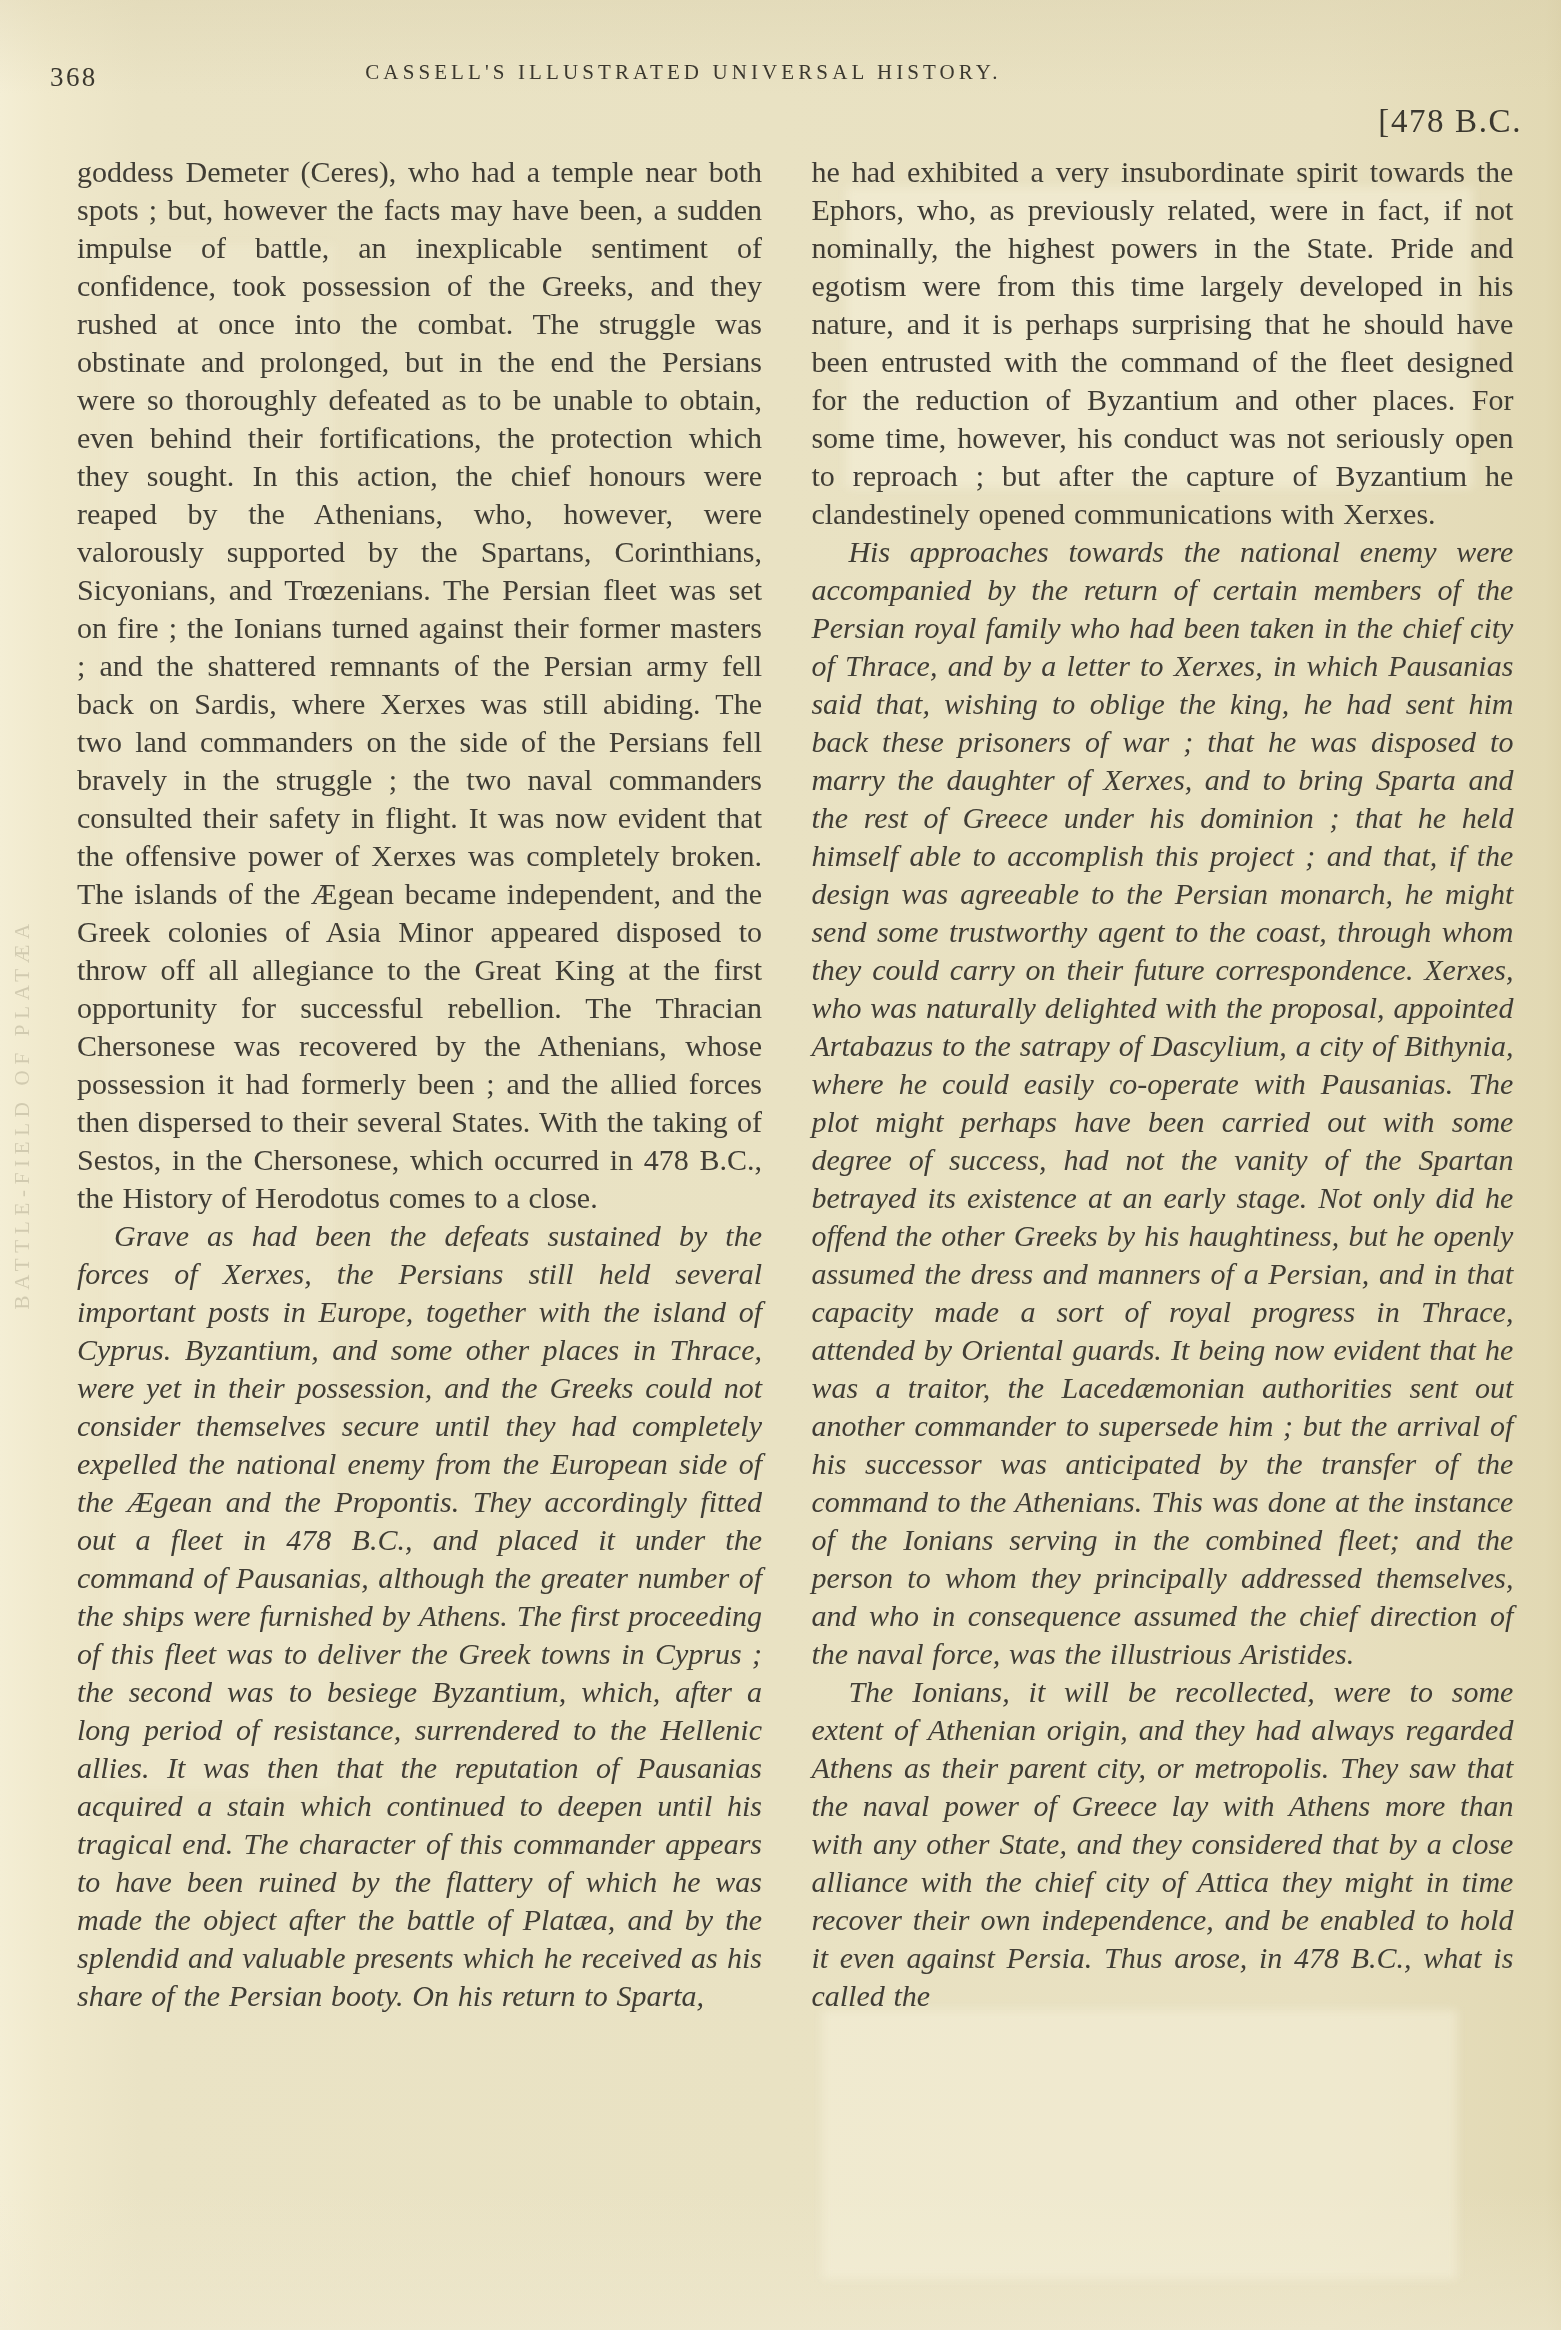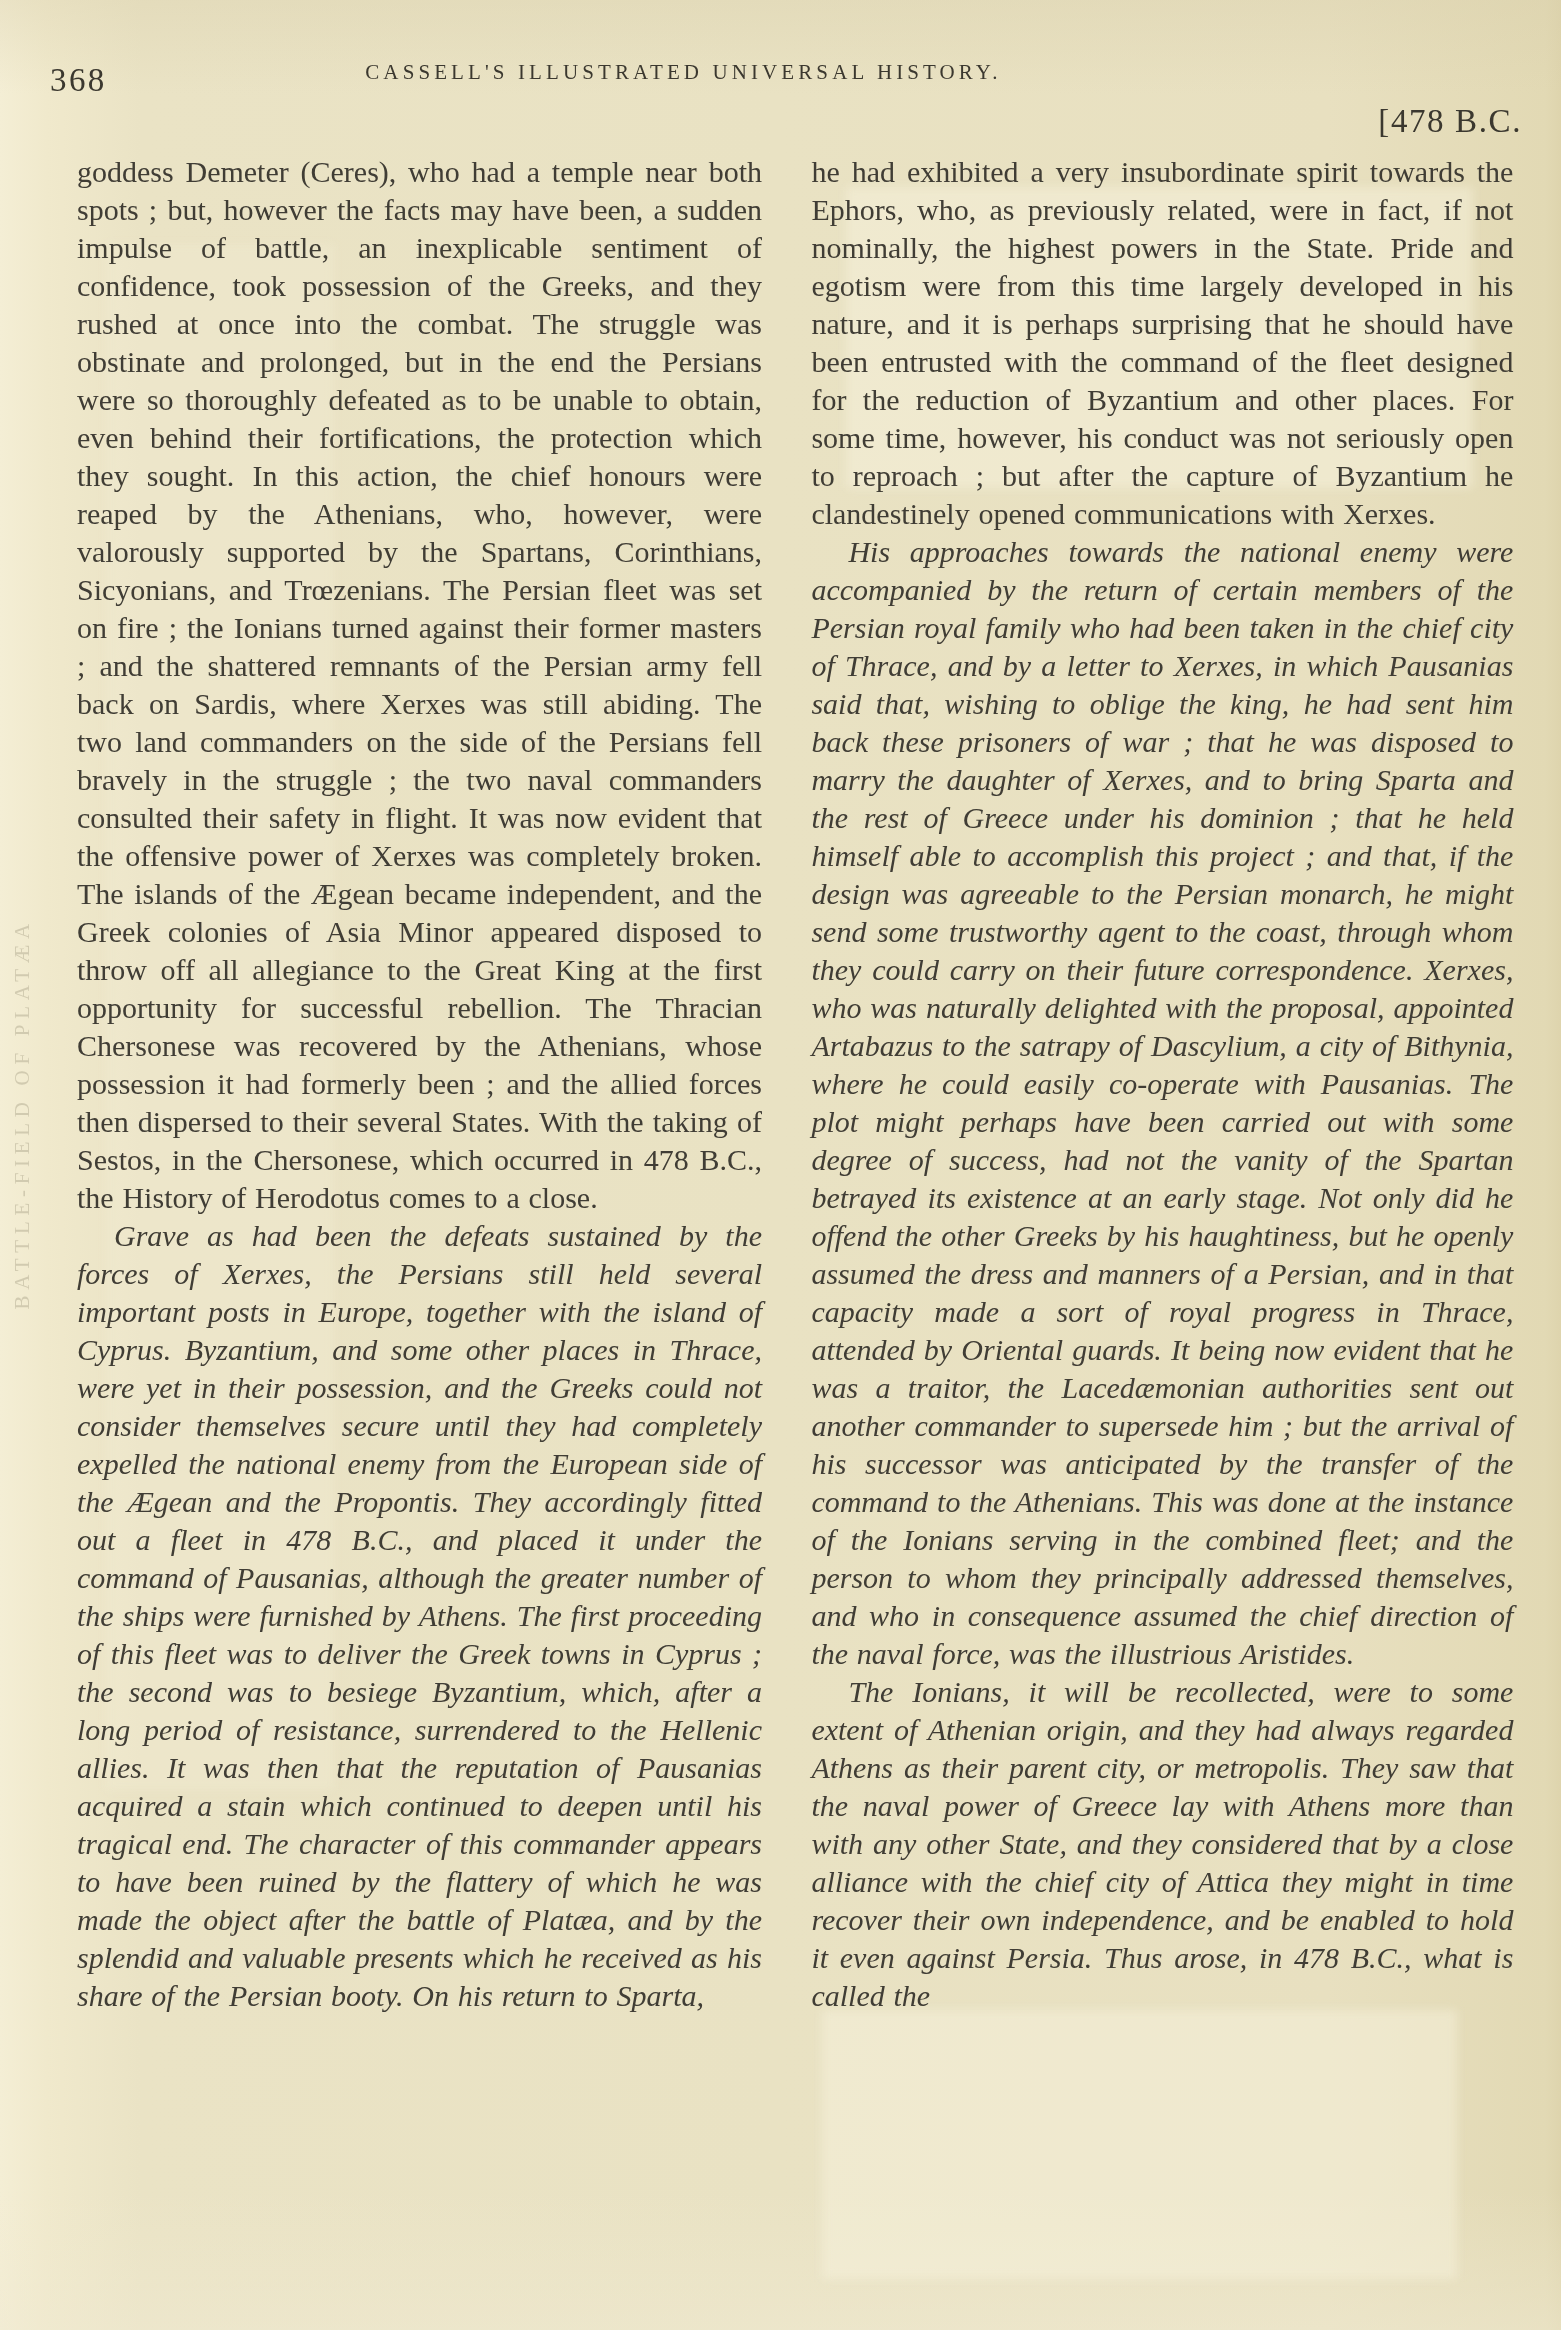--- a/index.html
+++ b/index.html
@@ -11,21 +11,21 @@
       linear-gradient(180deg, rgba(216,206,170,0.35) 0%, rgba(216,206,170,0) 4%, rgba(216,206,170,0) 94%, rgba(240,234,210,0.5) 100%),
       linear-gradient(90deg, #f4eed5 0%, #f0e9cc 3%, #eae3c5 9%, #e9e2c3 50%, #e8e0c0 85%, #e2d9b4 99%, #ded4ad 100%);
     font-family:"Liberation Serif","DejaVu Serif",serif;
     color:#3e3b33;
   }
 
   
   .header { position:absolute; top:55px; left:0; width:100%; height:52px; }
   .pagenum {
     position:absolute; left:50px; top:6.5px;
-    font-size:33px; letter-spacing:2.4px; color:#3b382f;
+    font-size:27px; letter-spacing:2.4px; color:#3b382f;
   }
   .title {
     position:absolute; left:77px; width:1213px; top:4.9px;
     text-align:center; font-size:21px; letter-spacing:4.1px;
     color:#3b382f; white-space:nowrap;
   }
   .dateright {
     position:absolute; right:39px; top:4.9px;
     font-size:33px; letter-spacing:1.6px; color:#3b382f; white-space:nowrap;margin-top:43px;
   }

